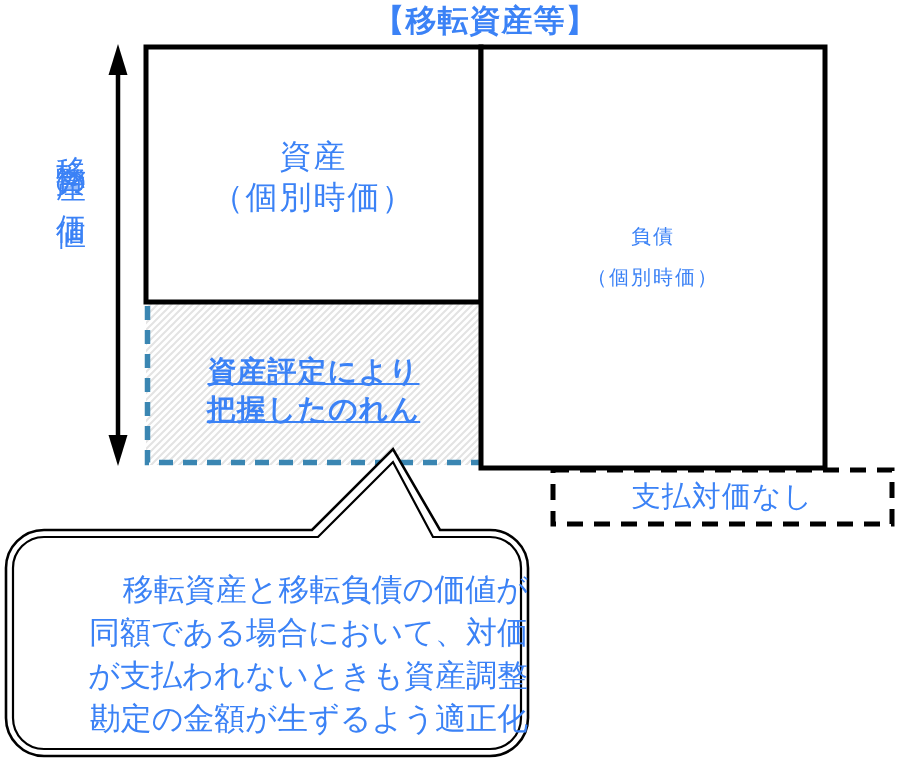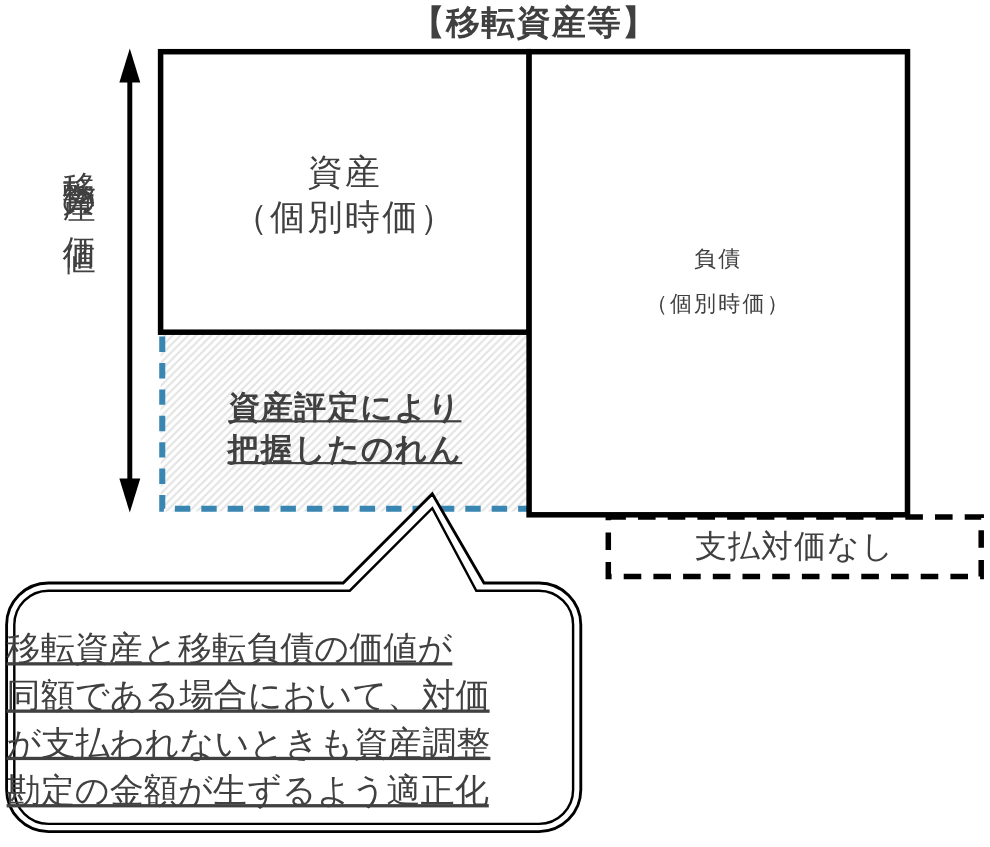--- a/index.html
+++ b/index.html
@@ -5,21 +5,21 @@
   html, body {
     margin: 0;
     padding: 0;
     background: #ffffff;
   }
   #canvas {
     position: relative;
     width: 900px;
     height: 770px;
     background: #ffffff;
-    color: #404040;
+    color: #3b82f6;
     font-family: "Liberation Sans", "DejaVu Sans", sans-serif;
     overflow: hidden;
   }
   #diagram-svg {
     position: absolute;
     left: 0;
     top: 0;
     z-index: 1;
   }
   .label {
@@ -81,25 +81,24 @@
     display: flex;
     align-items: center;
     justify-content: center;
     font-size: 29px;
     letter-spacing: 1px;
   }
   .callout-text {
     left: 6px;
     top: 568px;
     width: 522px;
-    text-align: left;
+    text-align: right;
     font-size: 31px;
     line-height: 43px;
     z-index: 3;
-    text-decoration: underline;
   }
 </style>
 </head>
 <body>
 
 <div id="canvas">
 
   <svg id="diagram-svg" width="900" height="770" viewBox="0 0 900 770">
     <defs>
       <pattern id="hatch" width="7" height="7" patternUnits="userSpaceOnUse">

